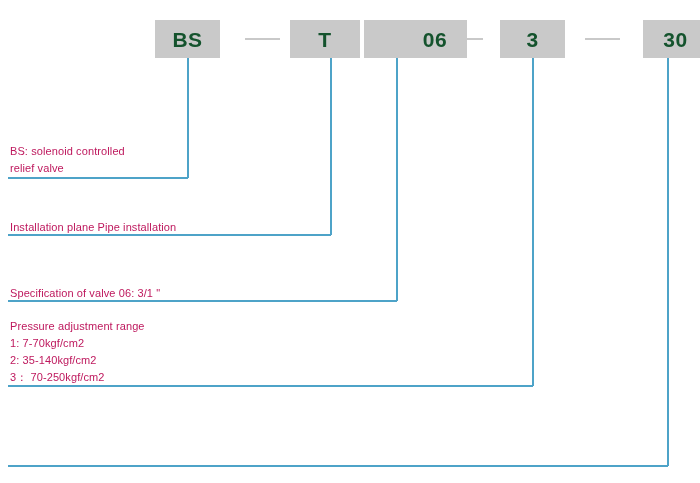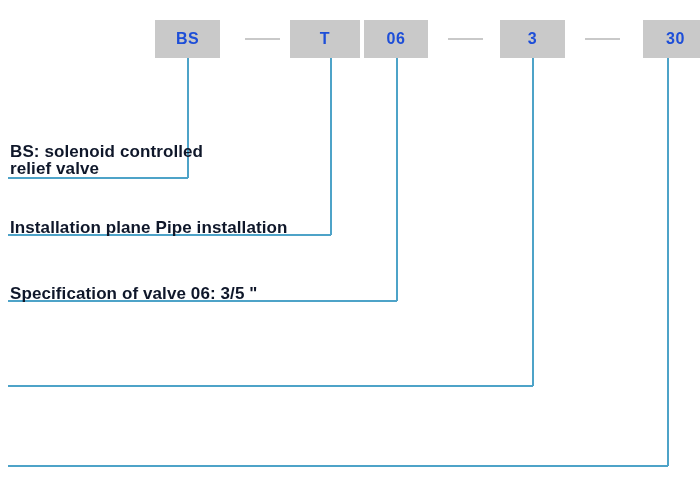--- a/index.html
+++ b/index.html
@@ -13,22 +13,22 @@
     height: 483px;
     background: #ffffff;
     font-family: "Liberation Sans", sans-serif;
     overflow: hidden;
   }
 
   
   .code-box {
     position: absolute;
     background: #c9c9c9;
-    color: #1d4ed8;
-    font-size: 16px;
+    color: #14532d;
+    font-size: 21px;
     font-weight: 700;
     letter-spacing: 0.5px;
     display: flex;
     align-items: center;
     justify-content: center;
     line-height: 1;
     user-select: none;
   }
   .dash {
     position: absolute;
@@ -44,40 +44,40 @@
   }
   .leader-h {
     position: absolute;
     height: 1.5px;
     background: #4ea3c8;
   }
 
   
   .label-block {
     position: absolute;
-    color: #0f172a;
-    font-size: 17px;
-    font-weight: 700;
+    color: #be185d;
+    font-size: 11px;
+    font-weight: 400;
     line-height: 17px;
     white-space: pre-line;
     letter-spacing: 0.1px;
   }
 </style>
 </head>
 <body>
 
 <div id="diagram">
 
   <div class="code-box" style="left:155px; top:20px; width:65px; height:38px;">BS</div>
 
   <div class="dash" style="left:245px; top:38px; width:35px;"></div>
 
   <div class="code-box" style="left:290px; top:20px; width:70px; height:38px;">T</div>
 
-  <div class="code-box" style="left:364px; top:20px; width:64px; height:38px;">06</div>
+  <div class="code-box" style="left:364px; top:20px; width:64px; height:38px;padding-left:39px;">06</div>
 
   <div class="dash" style="left:448px; top:38px; width:35px;"></div>
 
   <div class="code-box" style="left:500px; top:20px; width:65px; height:38px;">3</div>
 
   <div class="dash" style="left:585px; top:38px; width:35px;"></div>
 
   <div class="code-box" style="left:635px; top:20px; width:65px; height:38px;margin-left:8px;">30</div>
 
   <div class="leader-v" style="left:187px; top:58px; height:120px;"></div>
@@ -93,17 +93,21 @@
   <div class="leader-h" style="left:8px; top:385px; width:525px;"></div>
 
   <div class="leader-v" style="left:667px; top:58px; height:408px;"></div>
   <div class="leader-h" style="left:8px; top:465px; width:660px;"></div>
 
   <div class="label-block" style="left:10px; top:143px; width:230px;">BS: solenoid controlled
 relief valve</div>
 
   <div class="label-block" style="left:10px; top:219px; width:330px;">Installation plane Pipe installation</div>
 
-  <div class="label-block" style="left:10px; top:285px; width:390px;">Specification of valve  06: 3/5  "</div>
+  <div class="label-block" style="left:10px; top:285px; width:390px;">Specification of valve  06: 3/1  "</div>
 
+  <div class="label-block" style="left:10px; top:318px; width:300px;">Pressure adjustment range
+1:  7-70kgf/cm2
+2:  35-140kgf/cm2
+3： 70-250kgf/cm2</div>
 
 
 </div>
 
 </body></html>

